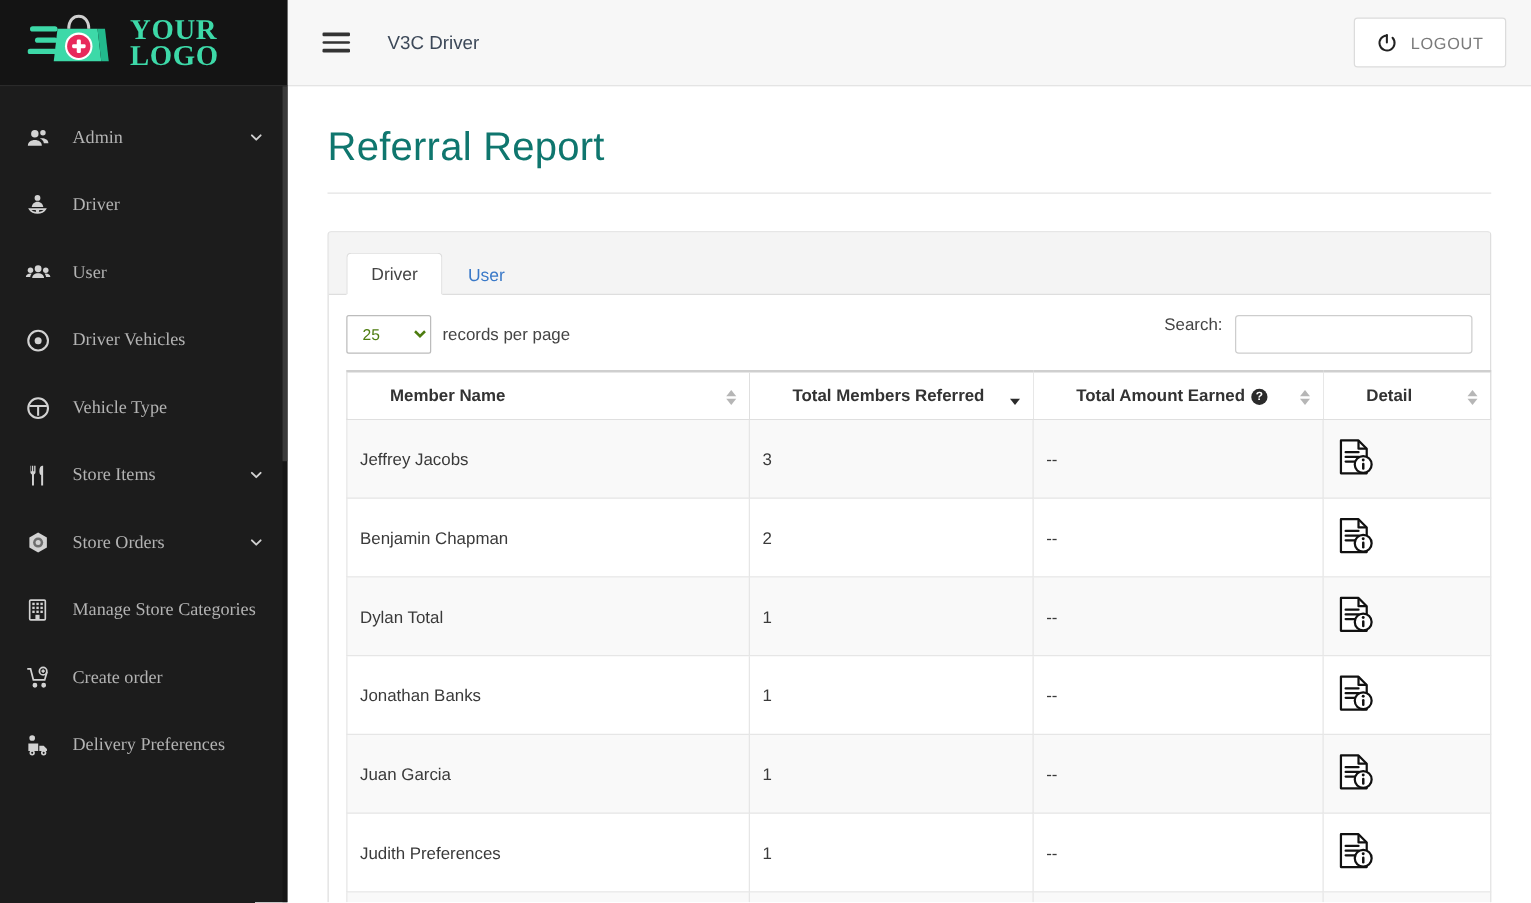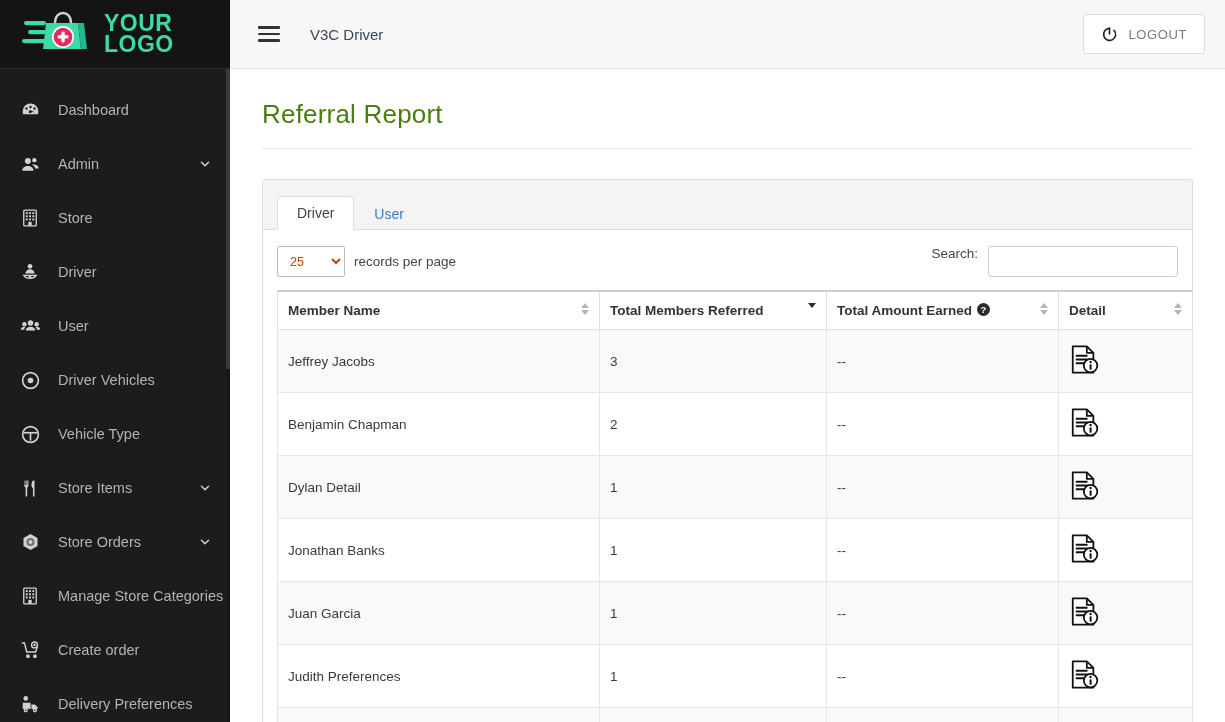--- a/index.html
+++ b/index.html
@@ -11,20 +11,21 @@
     background: #ffffff;
   }
   #app { position: relative; width: 1225px; height: 722px; display: flex; overflow: hidden; }
 
   
   #sidebar {
     width: 230px; flex: 0 0 230px; height: 722px;
     background: #1c1c1c;
     overflow: hidden;
     position: relative;
+    font-family: Liberation Serif, serif;
   }
   .logo-area {
     height: 69px; background: #141414;
     display: flex; align-items: center; padding-left: 22px;
     border-bottom: 1px solid #2a2a2a;
   }
   .logo-mark { width: 76px; height: 50px; position: relative; flex: 0 0 76px; }
   .logo-text {
     margin-left: 6px; color: #3dd9a8;
     font-size: 23px; line-height: 21px; font-weight: bold;
@@ -71,21 +72,21 @@
     display: flex; align-items: center; gap: 11px;
     height: 40px; padding: 0 17px;
     background: #ffffff; border: 1px solid #dcdcdc; border-radius: 3px;
     color: #7a7a7a; font-size: 13px; letter-spacing: .6px; cursor: pointer;
   }
   .logout-ico { color: #222; display: flex; }
 
   #content { flex: 1 1 auto; overflow: hidden; padding: 0 32px; }
 
   .page-title {
-    font-size: 26px; color: #4d7c0f; font-weight: normal;
+    font-size: 32px; color: #0f766e; font-weight: normal;
     margin: 30px 0 18px 0; letter-spacing: .2px;
   }
   .title-rule { height: 1px; background: #e3e3e3; margin-bottom: 30px; }
 
   
   .card { border: 1px solid #dedede; border-radius: 3px; background: #fff; }
   .tabstrip {
     background: #f4f4f4; border-bottom: 1px solid #dedede;
     padding: 10px 14px 0 14px; display: flex; align-items: flex-end; height: 50px;
   }
@@ -97,41 +98,41 @@
   }
   .tab.active {
     background: #ffffff; color: #444; border-color: #dedede;
     border-bottom: 1px solid #ffffff;
   }
 
   .tabbody { padding: 16px 14px 0 14px; }
   .toolrow { display: flex; align-items: center; }
   .len-wrap { display: flex; align-items: center; font-size: 13.5px; color: #444; }
   select.len {
-    height: 31px; width: 68px; font-size: 12.5px; color: #c2410c;
+    height: 31px; width: 68px; font-size: 12.5px; color: #4d7c0f;
     padding-left: 8px; border: 1px solid #bcbcbc; border-radius: 2px;
     background: #fff; font-family: "Liberation Sans", sans-serif;
   }
   .len-label { margin-left: 9px; }
   .tool-spacer { flex: 1 1 auto; }
   .search-wrap { display: flex; align-items: flex-start; font-size: 13.5px; color: #444; }
   input.search {
     margin-left: 10px; width: 190px; height: 31px;
     border: 1px solid #cdcdcd; border-radius: 3px;
     padding: 0 8px; font-size: 13px; font-family: "Liberation Sans", sans-serif;
     background: #fff; color: #333;
   }
 
   table.dt { width: 100%; border-collapse: collapse; margin-top: 13px; table-layout: fixed; }
   table.dt th {
     text-align: left; font-size: 13.5px; color: #333; font-weight: bold;
     padding: 11px 10px; border: 1px solid #dfdfdf; border-top: 2px solid #cfcfcf;
     background: #fff; position: relative; cursor: pointer; white-space: nowrap;
   }
-  table.dt th .th-inner { display: flex; align-items: flex-start; }
+  table.dt th .th-inner { display: flex; align-items: flex-end; margin-left: 24px; }
   table.dt th .sorter { margin-left: auto; padding-left: 8px; display: flex; flex-direction: column; gap: 2px; }
   .tri { width: 0; height: 0; border-left: 4.5px solid transparent; border-right: 4.5px solid transparent; }
   .tri.up { border-bottom: 5px solid #b6b6b6; }
   .tri.down { border-top: 5px solid #b6b6b6; }
   .tri.down.on { border-top-color: #2b2b2b; }
   .help-ico {
     display: inline-flex; align-items: center; justify-content: center;
     width: 13px; height: 13px; border-radius: 50%;
     background: #2b2b2b; color: #fff; font-size: 9.5px; font-weight: bold;
     margin-left: 5px; line-height: 1;
@@ -171,66 +172,38 @@
         </svg>
       </div>
       <div class="logo-text">
         <span>YOUR</span>
         <span>LOGO</span>
       </div>
     </div>
 
     <div class="nav">
 
-      <div class="nav-item">
-        <span class="nav-ico">
-          <svg width="21" height="21" viewBox="0 0 24 24" fill="currentColor">
-              <path d="M12 4a9 9 0 00-9 9 9 9 0 00.6 3.2h16.8A9 9 0 0021 13a9 9 0 00-9-9zm-4.6 4.4a1.4 1.4 0 110 2.8 1.4 1.4 0 010-2.8zm9.2 0a1.4 1.4 0 110 2.8 1.4 1.4 0 010-2.8zM12 6.6a1.4 1.4 0 110 2.8 1.4 1.4 0 010-2.8zm0 5.1a1.7 1.7 0 011.5.9l3.6 1.4-3.7-.4a1.7 1.7 0 11-1.4-1.9z"></path>
-            </svg>
-        </span>
-        <span class="nav-label">Dashboard</span>
-      </div>
 
       <div class="nav-item">
         <span class="nav-ico">
           <svg width="21" height="21" viewBox="0 0 24 24" fill="currentColor">
               <circle cx="9" cy="8" r="3.4"></circle>
               <path d="M2.6 19c0-3.4 2.9-5.3 6.4-5.3s6.4 1.9 6.4 5.3z"></path>
               <circle cx="16.4" cy="7" r="2.5"></circle>
               <path d="M13.6 12.4c2.9-.9 7.8.3 7.8 4.2h-4.2c0-1.8-1.5-3.3-3.6-4.2z"></path>
             </svg>
         </span>
         <span class="nav-label">Admin</span>
         <span class="nav-caret">
           <svg width="14" height="14" viewBox="0 0 24 24" fill="none" stroke="currentColor" stroke-width="2.6" stroke-linecap="round" stroke-linejoin="round">
               <polyline points="6 9 12 15 18 9"></polyline>
             </svg>
         </span>
       </div>
 
-      <div class="nav-item">
-        <span class="nav-ico">
-          <svg width="20" height="20" viewBox="0 0 24 24" fill="none" stroke="currentColor" stroke-width="1.6">
-              <rect x="4.5" y="2.5" width="15" height="19" rx="1"></rect>
-              <g fill="currentColor" stroke="none">
-                <rect x="7" y="5" width="2.3" height="2.3"></rect>
-                <rect x="10.9" y="5" width="2.3" height="2.3"></rect>
-                <rect x="14.8" y="5" width="2.3" height="2.3"></rect>
-                <rect x="7" y="8.8" width="2.3" height="2.3"></rect>
-                <rect x="10.9" y="8.8" width="2.3" height="2.3"></rect>
-                <rect x="14.8" y="8.8" width="2.3" height="2.3"></rect>
-                <rect x="7" y="12.6" width="2.3" height="2.3"></rect>
-                <rect x="10.9" y="12.6" width="2.3" height="2.3"></rect>
-                <rect x="14.8" y="12.6" width="2.3" height="2.3"></rect>
-                <rect x="10" y="16.6" width="4" height="4.9"></rect>
-              </g>
-            </svg>
-        </span>
-        <span class="nav-label">Store</span>
-      </div>
 
       <div class="nav-item">
         <span class="nav-ico">
           <svg width="20" height="21" viewBox="0 0 24 24" fill="currentColor">
               <circle cx="12" cy="4.6" r="2.8"></circle>
               <path d="M12 8.2c-3 0-5.2 2.2-5.6 5h11.2c-.4-2.8-2.6-5-5.6-5z"></path>
               <path d="M4.6 15.4a8.2 6.2 0 0014.8 0z" fill="none" stroke="currentColor" stroke-width="1.7"></path>
               <circle cx="12" cy="17" r="1.7"></circle>
             </svg>
         </span>
@@ -490,21 +463,21 @@
           </g>
           <circle cx="23" cy="22.5" r="7.2" fill="#fff" stroke="#111" stroke-width="1.9"></circle>
           <circle cx="23" cy="18.7" r="1.25" fill="#111"></circle>
           <rect x="22" y="21" width="2.1" height="6" rx="1" fill="#111"></rect>
         </svg>
       </span>
     </td>
   </tr>
 
   <tr>
-    <td>Dylan Detail</td>
+    <td>Dylan Total</td>
     <td>1</td>
     <td>--</td>
     <td class="detail-cell">
       <span class="detail-ico">
         <svg width="30" height="31" viewBox="0 0 32 32">
           <path d="M4 2h15l7 7v21H4z" fill="#fff" stroke="#111" stroke-width="1.9" stroke-linejoin="round"></path>
           <path d="M19 2v7h7" fill="none" stroke="#111" stroke-width="1.9" stroke-linejoin="round"></path>
           <g stroke="#111" stroke-width="1.9" stroke-linecap="round">
             <path d="M8 12h11"></path>
                           <path d="M8 16h11"></path>

